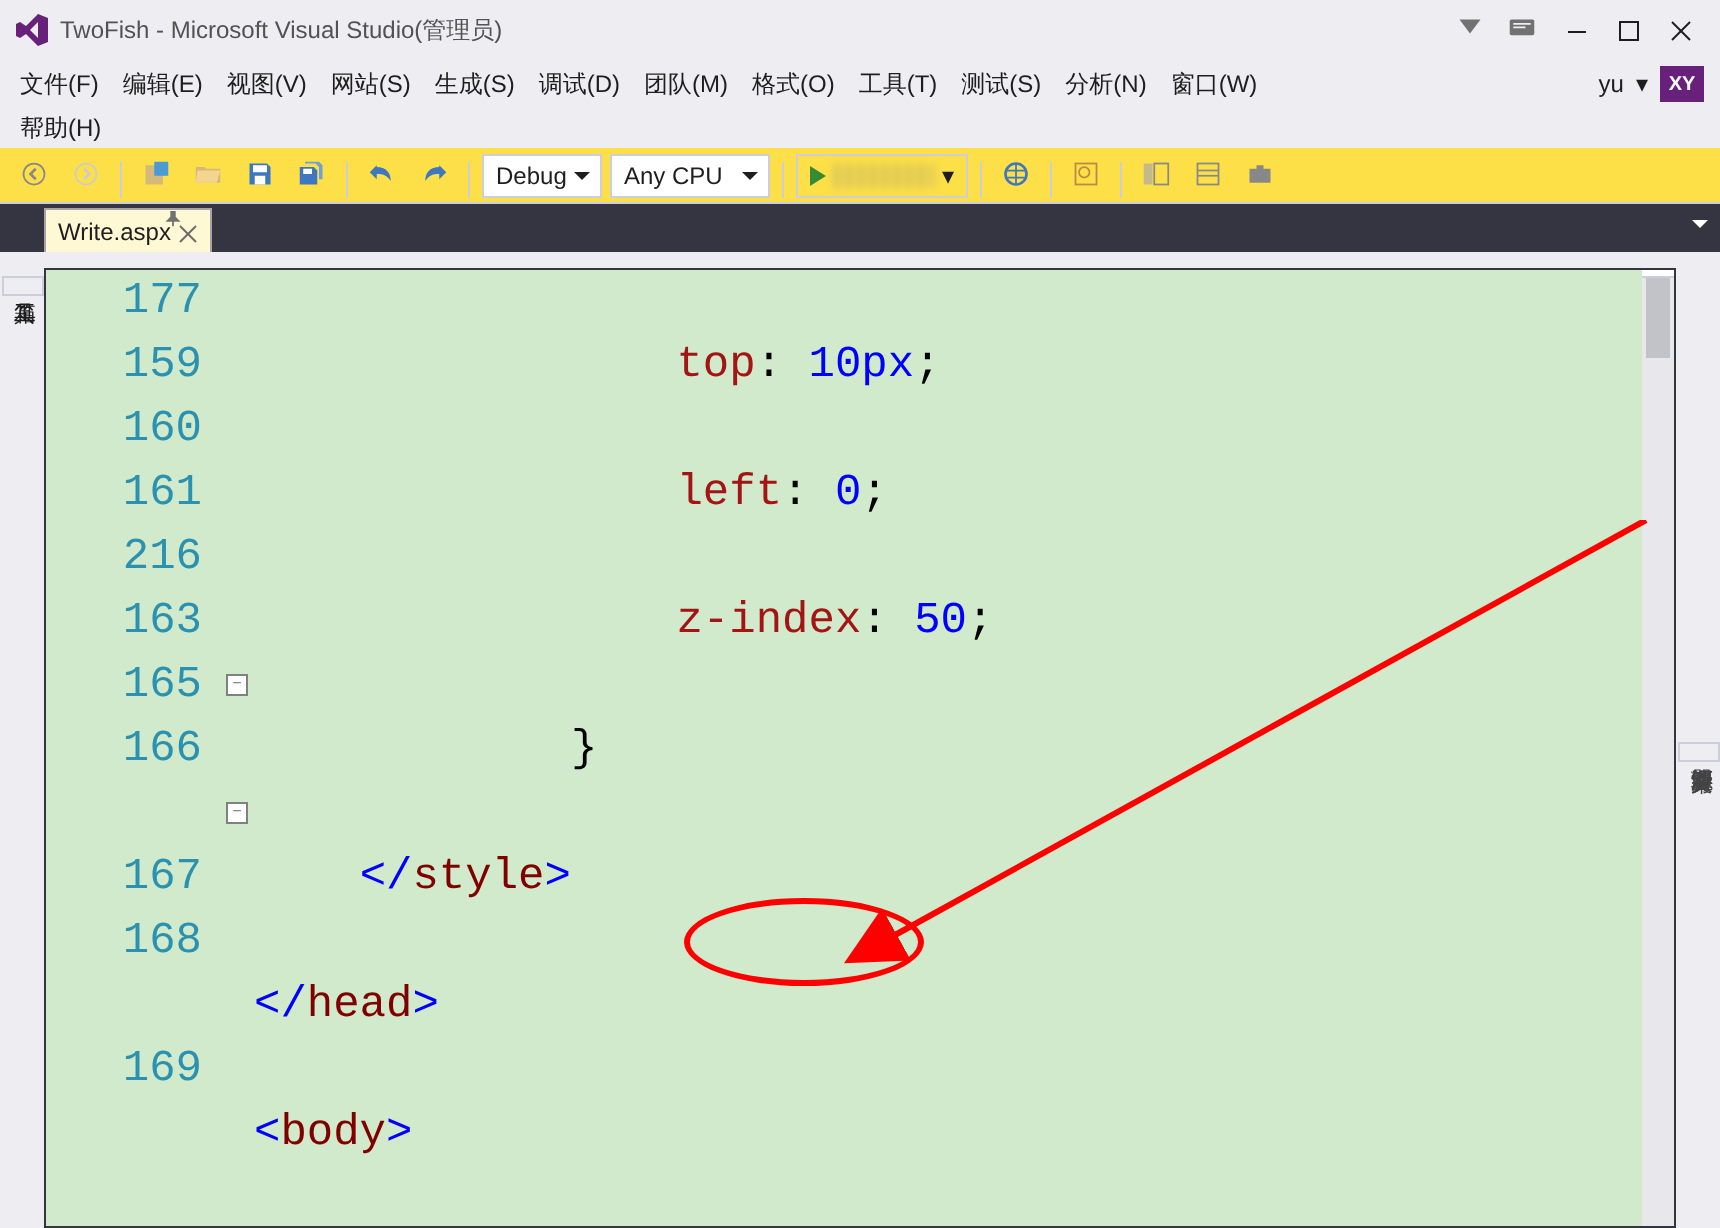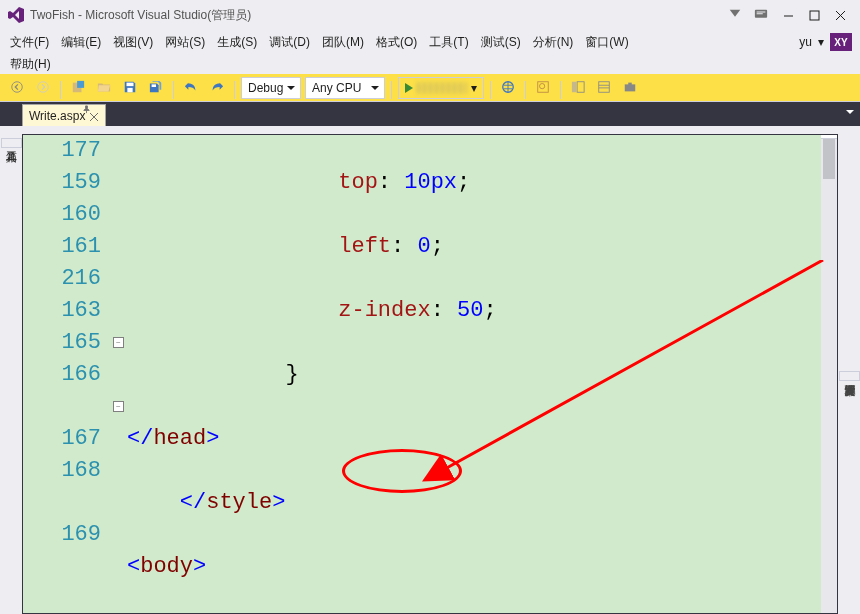--- a/index.html
+++ b/index.html
@@ -269,22 +269,22 @@
       </div>
       <div class="fold-col">
         <div class="fold-box" style="top:202px">−</div>
         <div class="fold-box" style="top:266px">−</div>
       </div>
       <div class="lines">
 <div class="row">                <span class="t-red">top</span><span class="t-black">: </span><span class="t-blue">10px</span><span class="t-black">;</span></div>
 <div class="row">                <span class="t-red">left</span><span class="t-black">: </span><span class="t-blue">0</span><span class="t-black">;</span></div>
 <div class="row">                <span class="t-red">z-index</span><span class="t-black">: </span><span class="t-blue">50</span><span class="t-black">;</span></div>
 <div class="row">            <span class="t-black">}</span></div>
+<div class="row">    <span class="t-punct">&lt;/</span><span class="t-brown">style</span><span class="t-punct">&gt;</span></div>
 <div class="row"><span class="t-punct">&lt;/</span><span class="t-brown">head</span><span class="t-punct">&gt;</span></div>
-<div class="row">    <span class="t-punct">&lt;/</span><span class="t-brown">style</span><span class="t-punct">&gt;</span></div>
 <div class="row"><span class="t-punct">&lt;</span><span class="t-brown">body</span><span class="t-punct">&gt;</span></div>
 
 
 
 
 
 
 
 
       </div>

